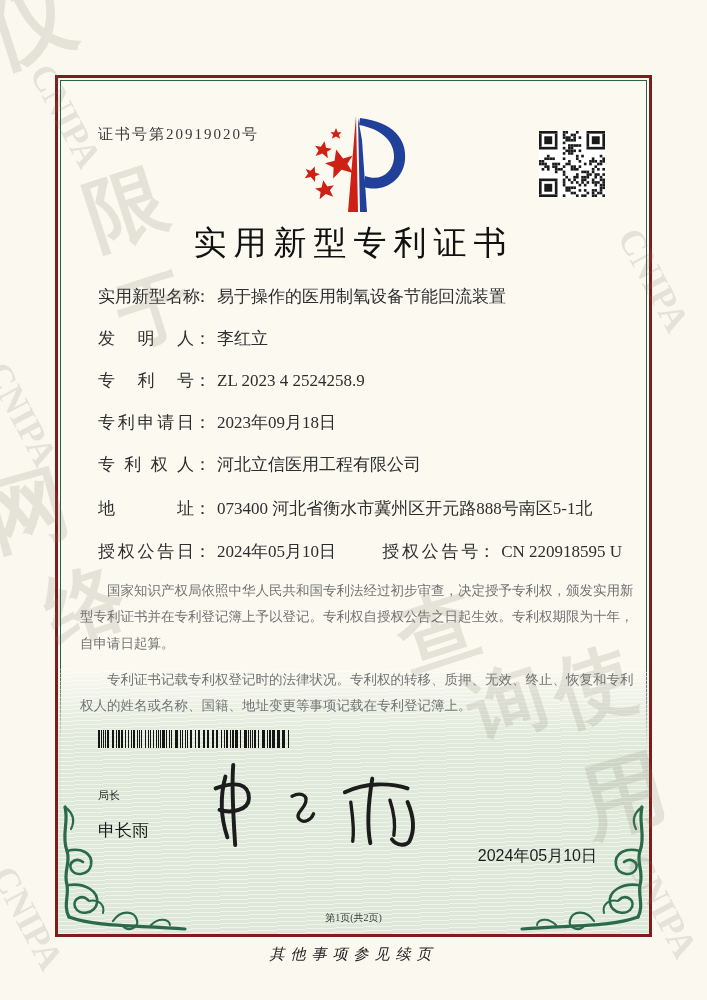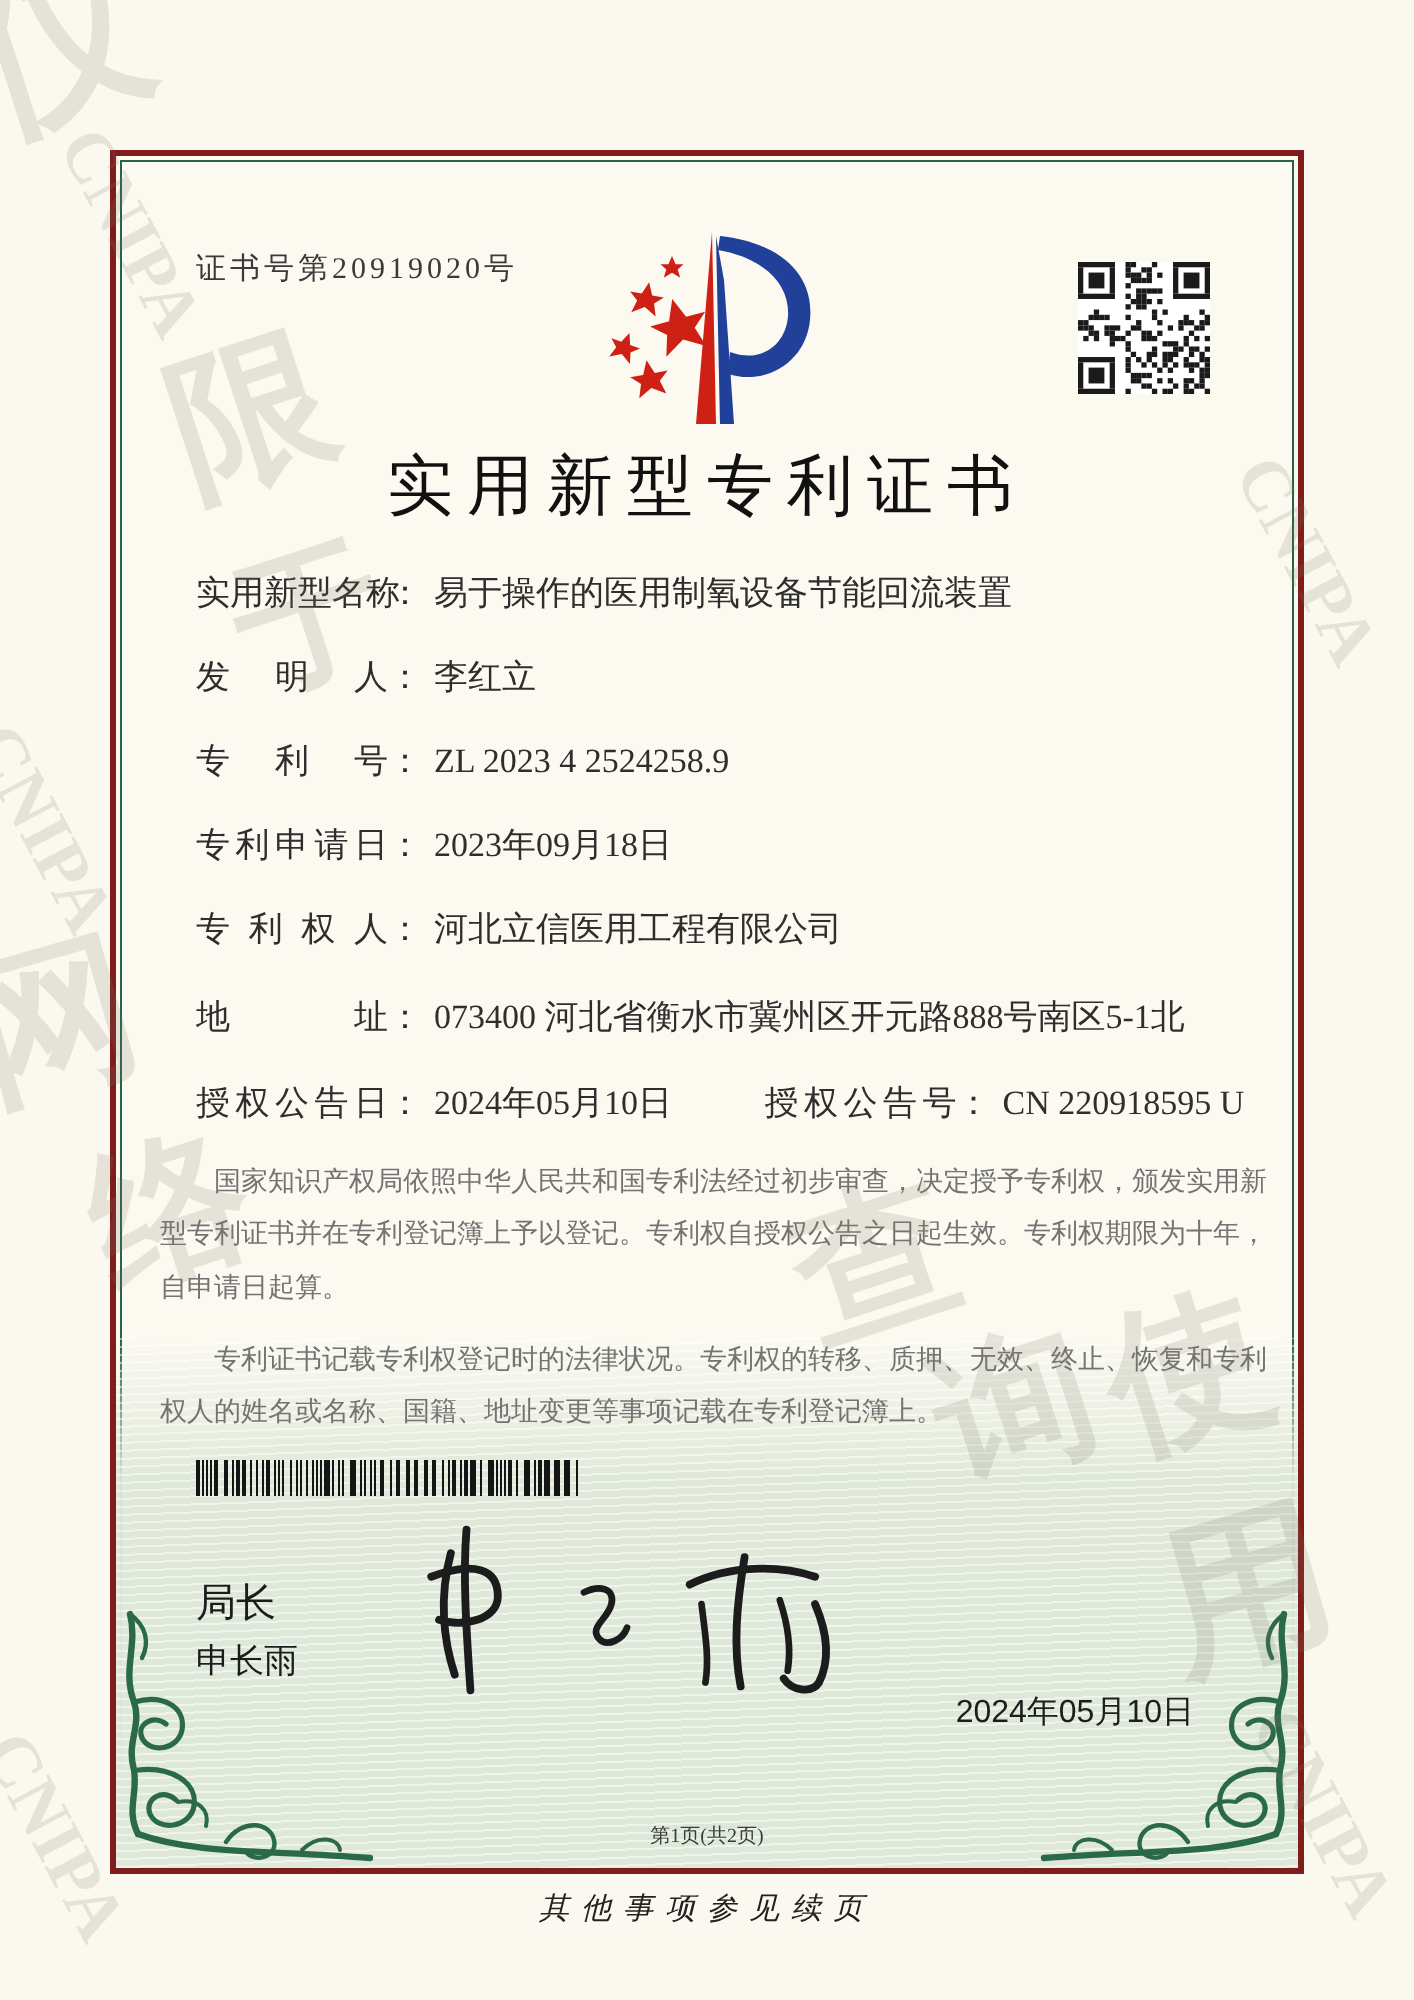--- a/index.html
+++ b/index.html
@@ -42,21 +42,21 @@
   .lbl{display:inline-block;width:96px;text-align:justify;text-align-last:justify;vertical-align:top;}
   .colon{display:inline-block;margin-right:6px;}
   .grant-pair{display:inline-block;}
   .grant-pair+.grant-pair{margin-left:42px;}
   
   .paras{position:absolute;left:22px;width:556px;top:500px;
          font-size:13.5px;line-height:1.95;color:#737373;}
   .paras p{margin:0 0 10px 0;text-indent:2em;}
   
   .barcode{position:absolute;left:40px;top:652px;width:196px;height:18px;}
-  .signer-title{position:absolute;left:40px;top:710px;font-size:20px;color:#1c1c1c;
+  .signer-title{position:absolute;left:40px;top:710px;font-size:11px;color:#1c1c1c;
                 font-family:"Liberation Sans","DejaVu Sans",sans-serif;}
   .signer-name{position:absolute;left:40px;top:741px;font-size:17px;color:#1c1c1c;
                font-family:Liberation Sans, sans-serif;}
   .signature{position:absolute;left:140px;top:680px;width:235px;height:95px;}
   .issue-date{position:absolute;right:52px;top:768px;font-size:16px;color:#1d1d1d;
               font-family:"Liberation Sans","DejaVu Sans",sans-serif;}
   .page-info{position:absolute;left:0;right:0;top:833px;text-align:center;
              font-size:10px;color:#3a3a3a;}
   .corner{position:absolute;bottom:-3px;width:132px;height:132px;z-index:2;}
   .corner.left{left:-3px;}

